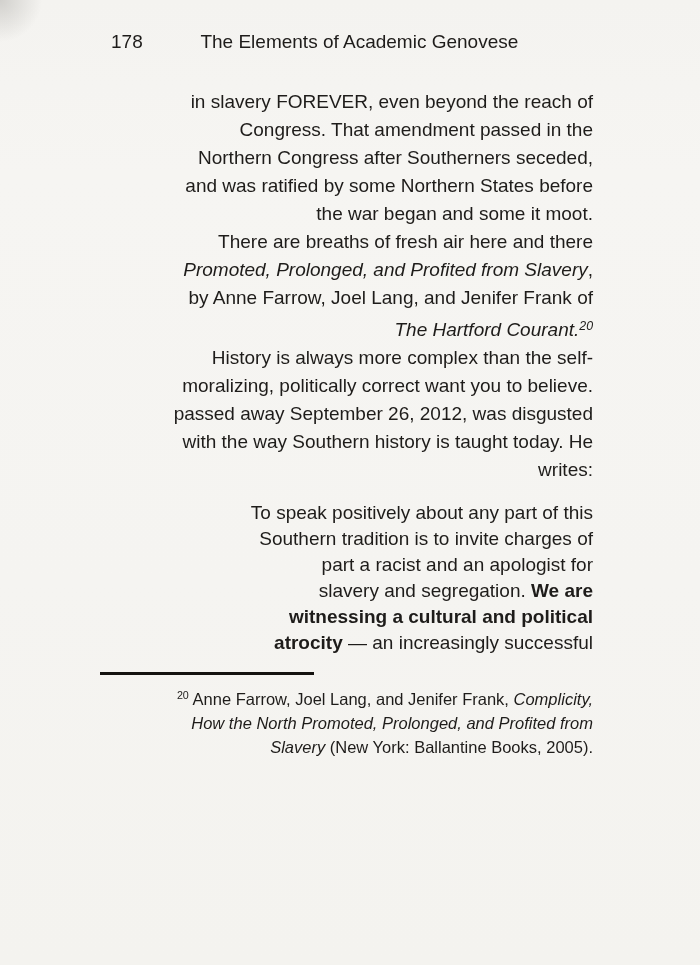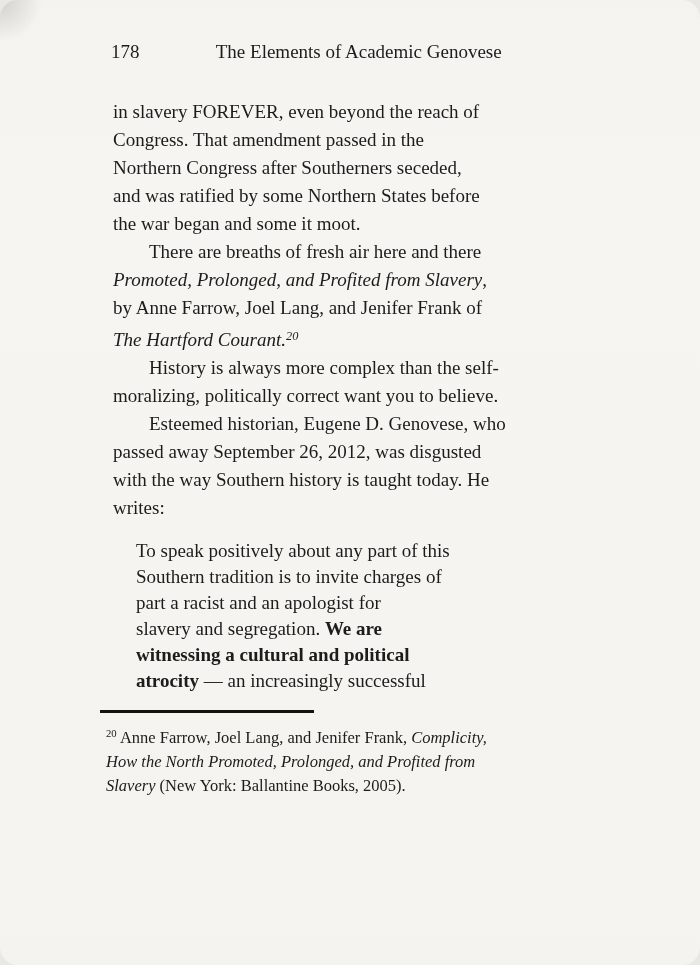--- a/index.html
+++ b/index.html
@@ -5,28 +5,27 @@
   html, body {
     margin: 0;
     padding: 0;
     background: #e9e8e5;
   }
   .page {
     position: relative;
     width: 700px;
     height: 965px;
     box-sizing: border-box;
-    padding: 40px 107px 0 113px;
+    padding: 30px 107px 0 113px;
     background:
       radial-gradient(circle at 0px 0px, rgba(70,68,62,0.20), rgba(70,68,62,0.0) 42px),
       linear-gradient(180deg, #f4f3f0 0%, #f6f5f2 18%, #f5f4f1 60%, #f4f3ef 100%);
     color: #1e1c1a;
-    font-family: Liberation Serif, serif;
+    font-family: Liberation Sans, sans-serif;
     overflow: hidden;
-    border-radius: 18px;
   }
   .header {
     position: relative;
     height: 24px;
     font-size: 19px;
     line-height: 24px;
   }
   .pagenum {
     position: absolute;
     left: -2px;
@@ -40,20 +39,21 @@
   }
   .body-block {
     margin-top: 34px;
   }
   .para {
     font-size: 19px;
     line-height: 28px;
   }
   .para .line, .footnote .line {
     white-space: nowrap;
+    text-align: right;
   }
   .para.indent .line:first-child {
     padding-left: 36px;
   }
   .para.heading {
     margin-top: 24px;
     margin-bottom: 28px;
     font-weight: bold;
     letter-spacing: 0.2px;
   }
@@ -102,21 +102,20 @@
         <div class="line"><span>There are breaths of fresh air here and there</span></div>
         <div class="line"><span class="s-i">Promoted, Prolonged, and Profited from Slavery</span><span>,</span></div>
         <div class="line"><span>by Anne Farrow, Joel Lang, and Jenifer Frank of</span></div>
         <div class="line"><span class="s-i">The Hartford Courant.</span><span class="s-isup">20</span></div>
       </div>
     <div class="para indent">
         <div class="line"><span>History is always more complex than the self-</span></div>
         <div class="line"><span>moralizing, politically correct want you to believe.</span></div>
       </div>
     <div class="para indent">
-        <div class="line"><span>Esteemed historian, Eugene D. Genovese, who</span></div>
         <div class="line"><span>passed away September 26, 2012, was disgusted</span></div>
         <div class="line"><span>with the way Southern history is taught today. He</span></div>
         <div class="line"><span>writes:</span></div>
       </div>
     <div class="para quote">
         <div class="line"><span>To speak positively about any part of this</span></div>
         <div class="line"><span>Southern tradition is to invite charges of</span></div>
         <div class="line"><span>part a racist and an apologist for</span></div>
         <div class="line"><span>slavery and segregation. </span><span class="s-b">We are</span></div>
         <div class="line"><span class="s-b">witnessing a cultural and political</span></div>

